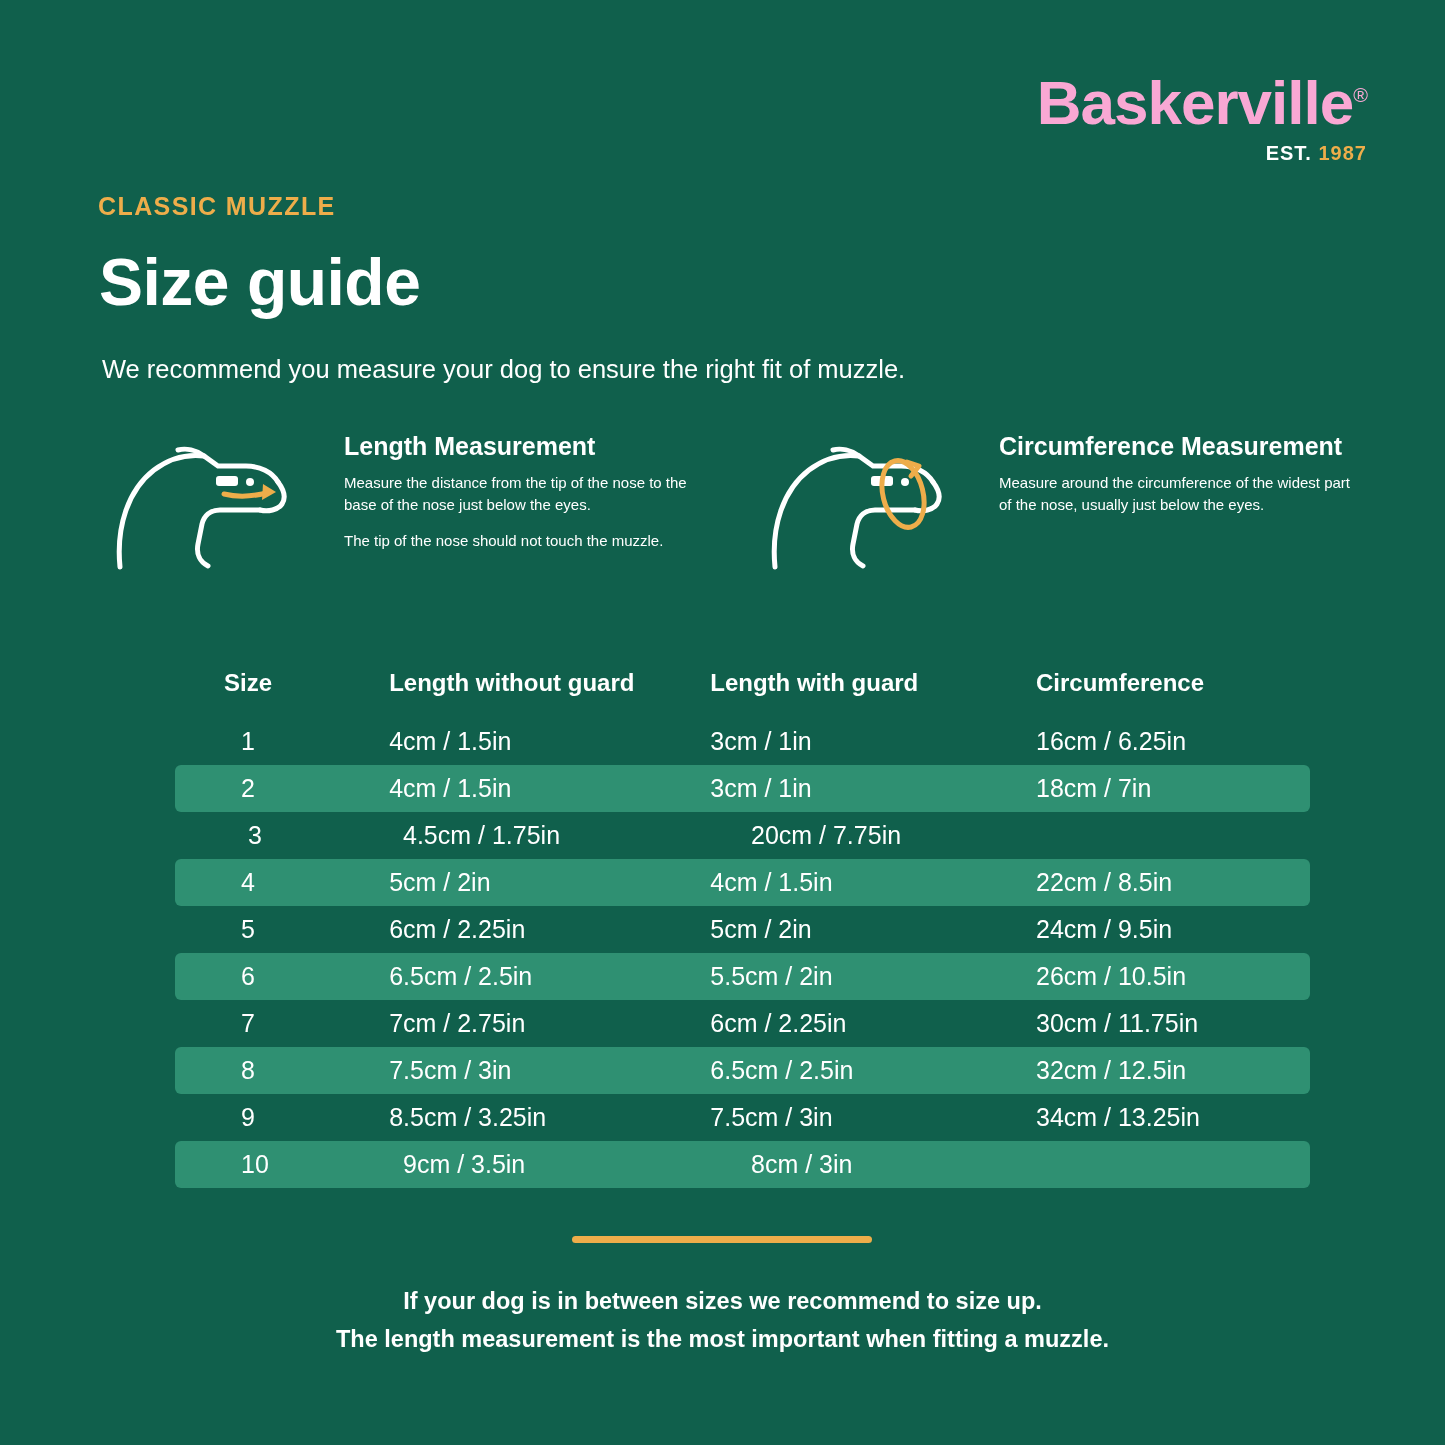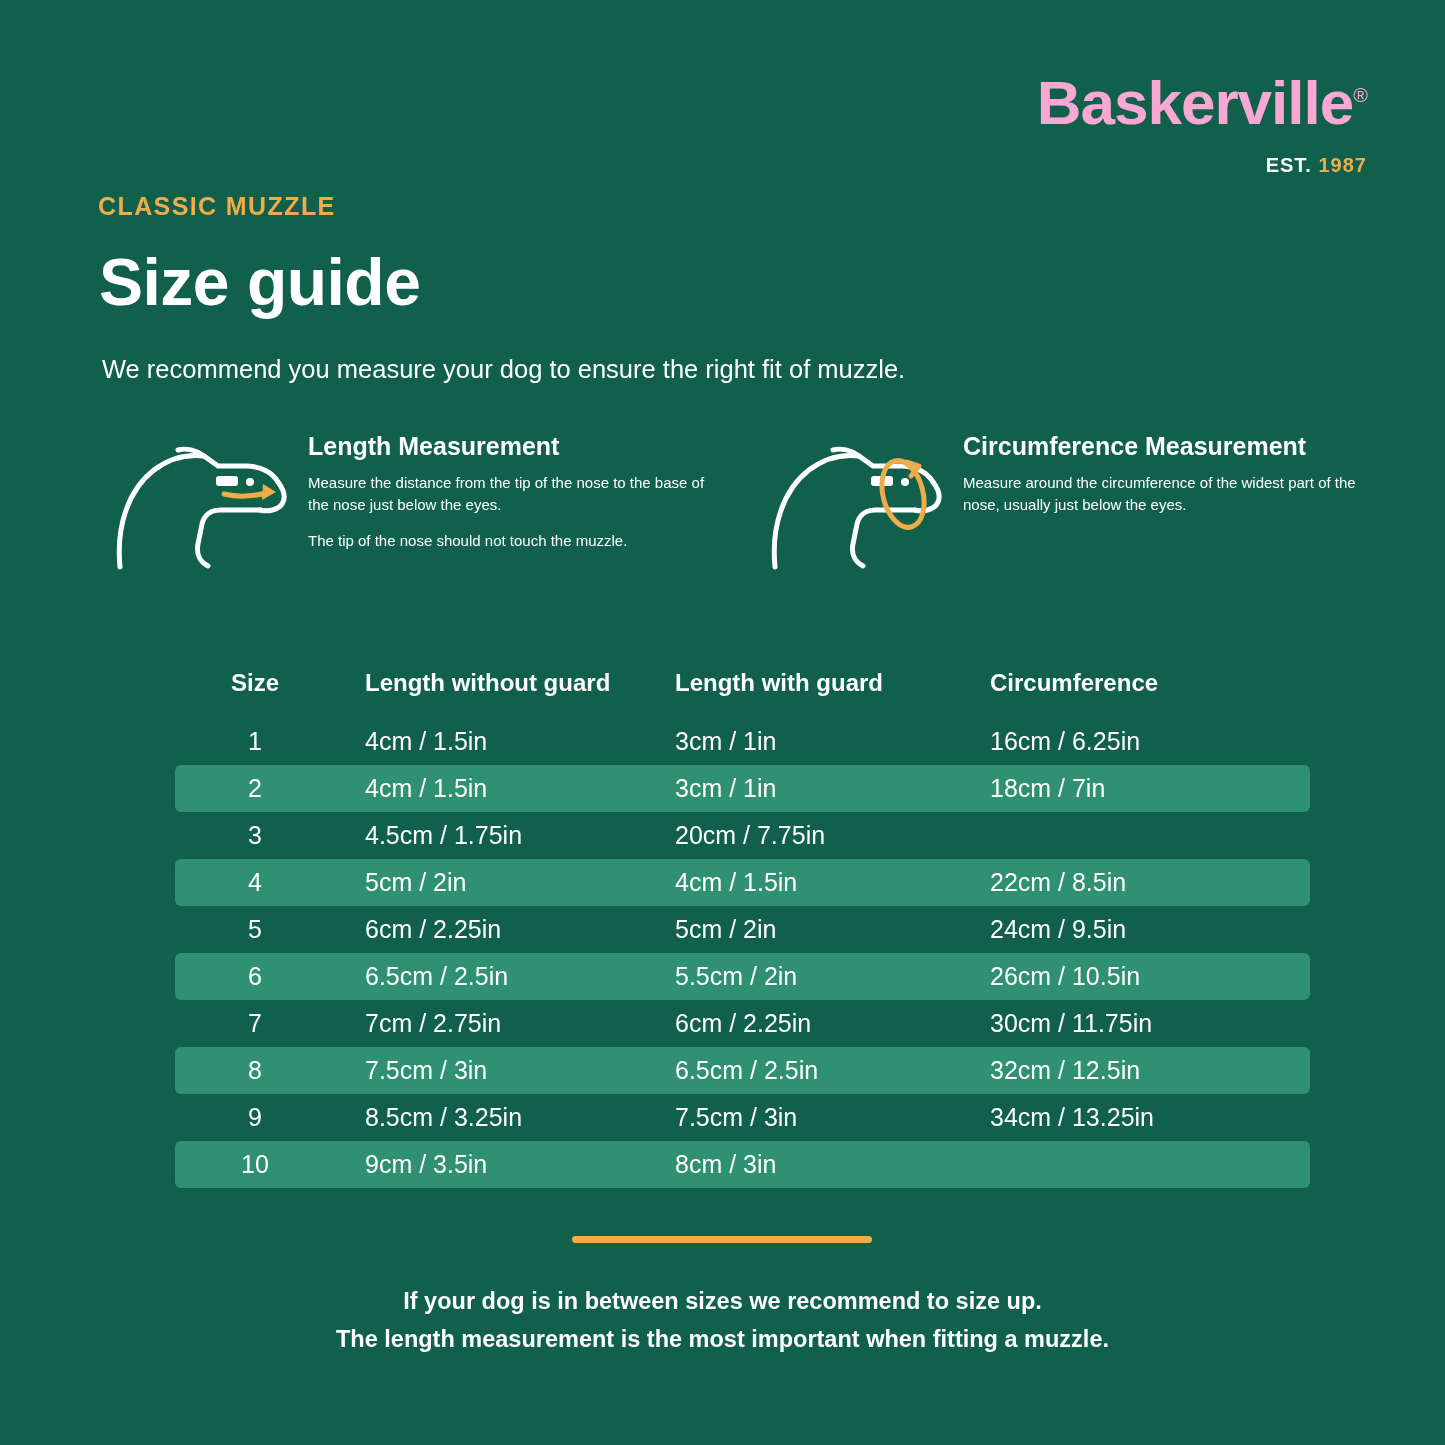--- a/index.html
+++ b/index.html
@@ -32,21 +32,21 @@
     color: #f9a8d4;
     display: inline-block;
     position: relative;
   }
   .logo-reg {
     font-size: 20px;
     vertical-align: super;
     font-weight: normal;
   }
   .logo-est {
-    margin-top: 20px;
+    margin-top: 8px;
     font-size: 20px;
     font-weight: bold;
     letter-spacing: 1px;
   }
   .logo-est .est-word { color: #ffffff; }
   .logo-est .est-year { color: #eead4a; }
 
   
   .eyebrow {
     position: absolute;
@@ -85,21 +85,21 @@
   .panel {
     display: flex;
     gap: 16px;
     width: 620px;
   }
   .panel-icon {
     width: 192px;
     flex: 0 0 192px;
     padding-top: 2px;
   }
-  .panel-body { padding-top: 2px; }
+  .panel-body { padding-top: 2px; margin-left: 36px; }
   .panel-title {
     font-size: 25px;
     font-weight: bold;
     margin-bottom: 11px;
   }
   .panel-text {
     font-size: 15px;
     line-height: 1.48;
     margin: 0 0 14px 0;
     max-width: 400px;
@@ -111,20 +111,21 @@
     position: absolute;
     top: 658px;
     left: 175px;
     width: 1135px;
   }
   .trow {
     display: flex;
     align-items: center;
     height: 47px;
     border-radius: 6px;
+    gap: 38px;
   }
   .trow.head { height: 50px; margin-bottom: 10px; }
   .trow.alt { background: #2f9072; }
   .c-size {
     width: 160px;
     text-align: center;
     font-size: 25px;
   }
   .c-len, .c-leng, .c-circ {
     font-size: 25px;

